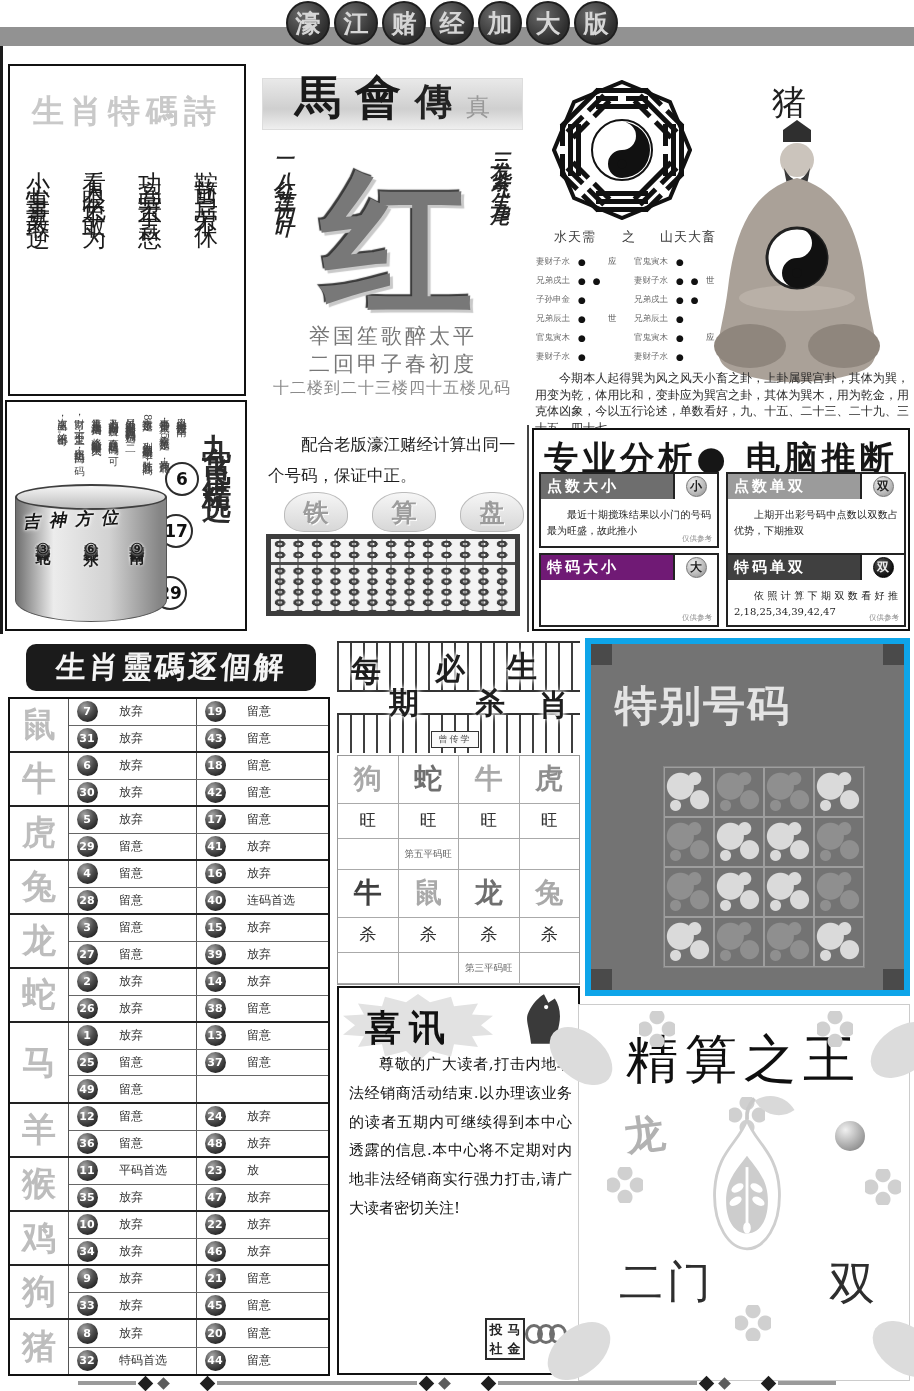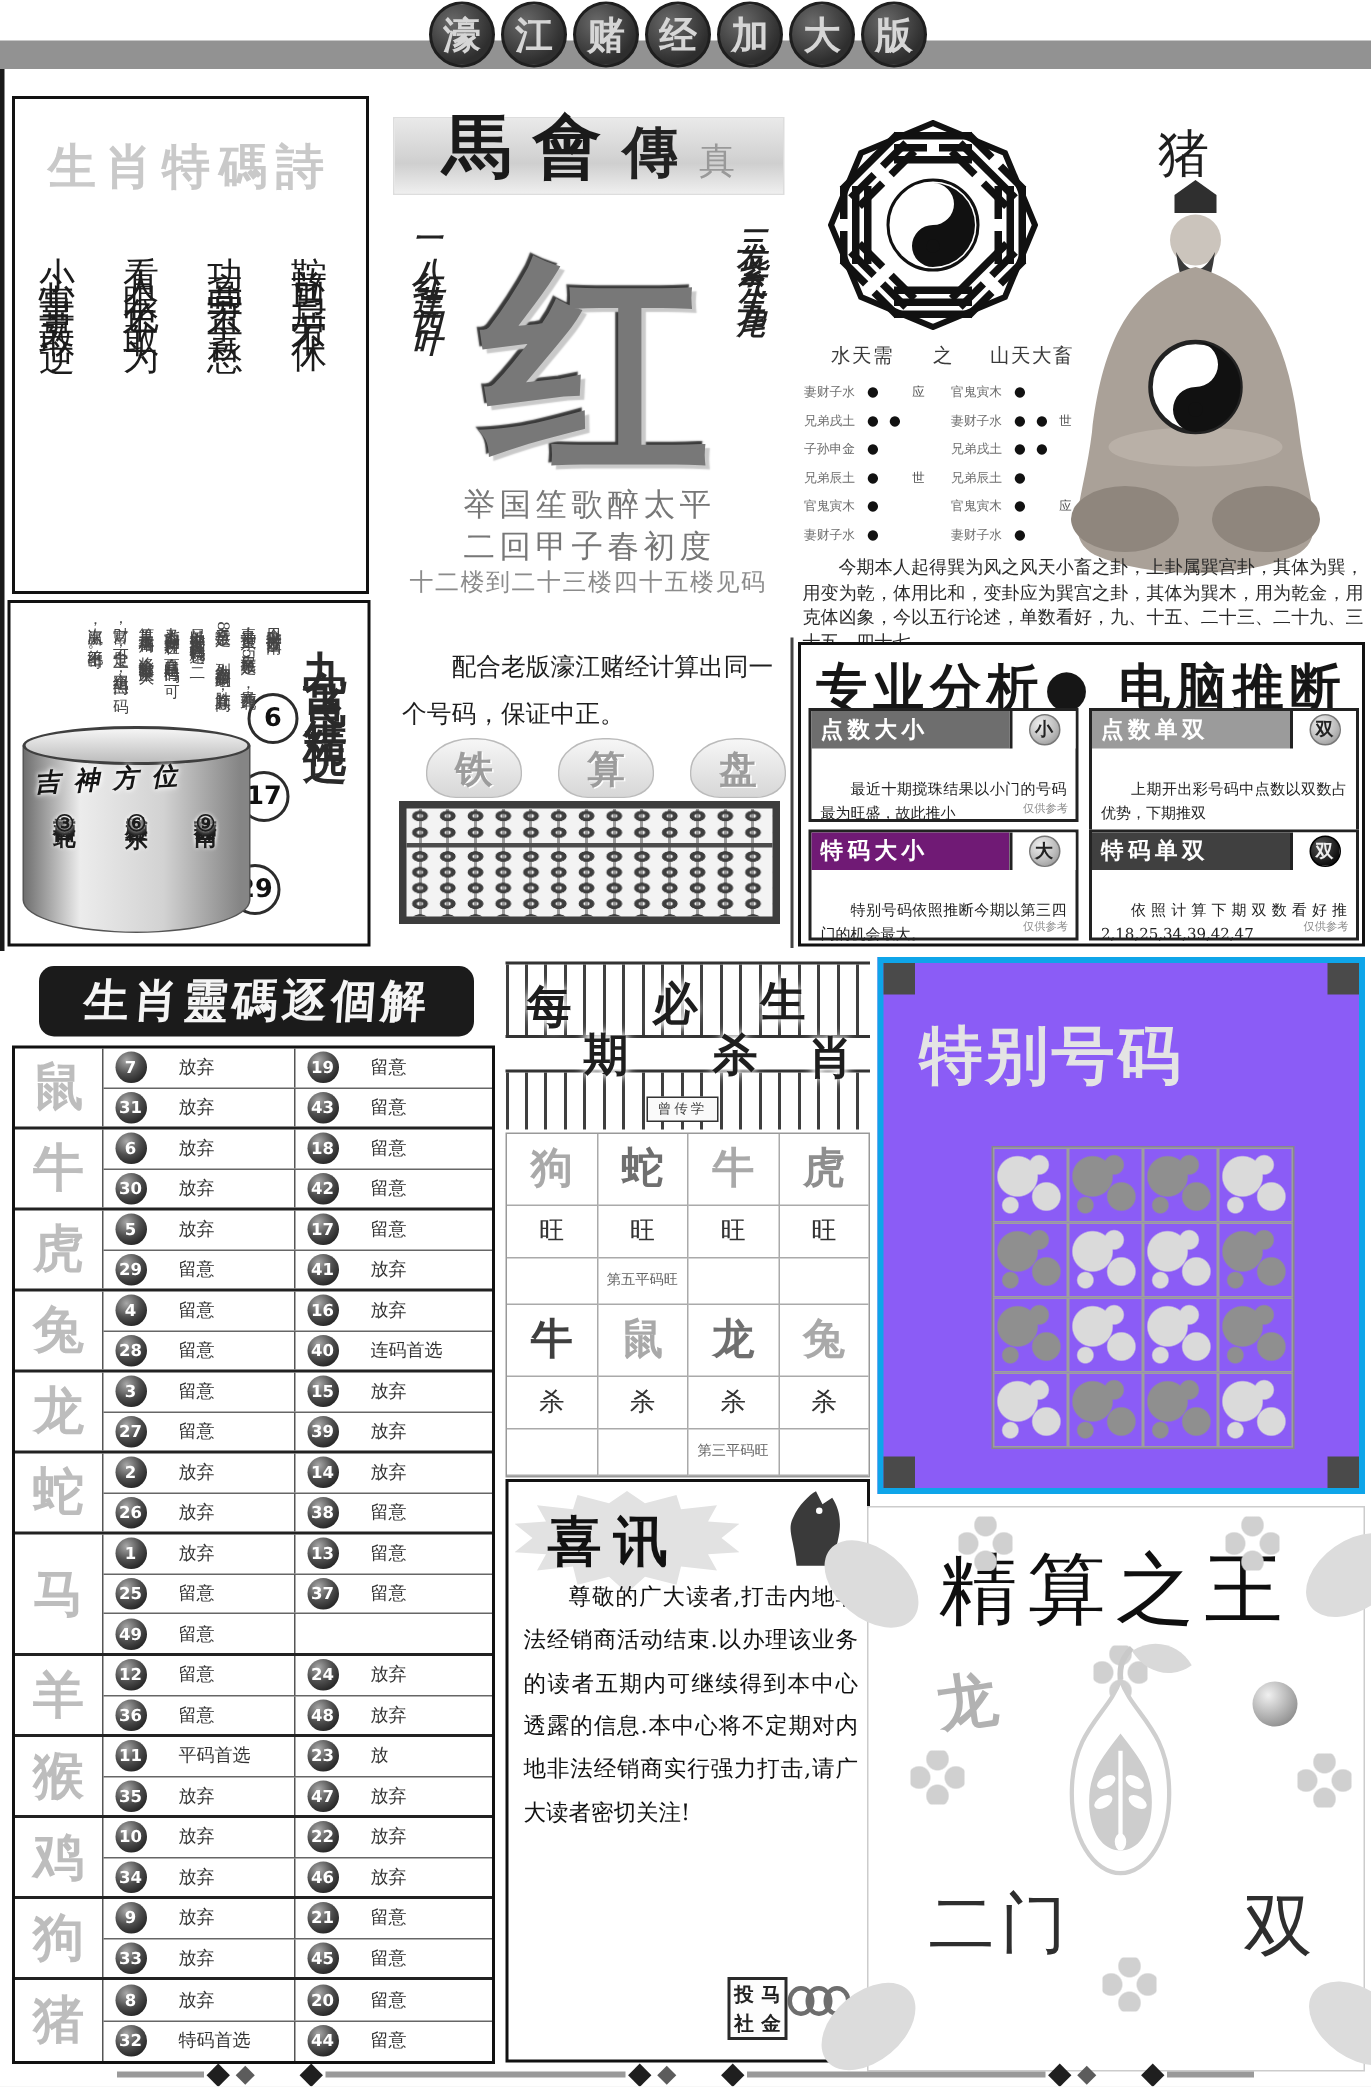--- a/index.html
+++ b/index.html
@@ -63,21 +63,21 @@
 .vline{left:527px;top:425px;width:2px;height:207px;background:#444}
 
 .probox{left:532px;top:428px;width:378px;height:203px;border:2px solid #111;background:#fff}
 .protitle{position:absolute;top:6px;width:100%;text-align:center;font-size:34px;font-weight:bold;color:#161616;letter-spacing:4px}
 .pbox{position:absolute;width:180px;border:2px solid #222;background:#fff}
 .pbhead{display:flex;height:25px}
 .pblabel{flex:1;color:#fff;font-size:15px;font-weight:bold;letter-spacing:3px;display:flex;align-items:center;padding-left:6px}
 .pbbadgewrap{width:44px;background:#fff;border-left:2px solid #222;display:flex;align-items:center;justify-content:center}
 .pbbadge{width:21px;height:21px;border-radius:50%;background:radial-gradient(circle at 35% 30%,#f0f0f0,#b9b9b9 60%,#8a8a8a);border:1px solid #777;display:flex;align-items:center;justify-content:center;font-size:12px;font-weight:bold;color:#222}
 .pbbadge.dark{background:radial-gradient(circle at 35% 30%,#555,#111 70%);color:#eee;border-color:#000}
-.pbtext{font-size:10px;color:#222;line-height:1.55;padding:20px 6px 10px;text-align:justify;text-indent:2em}
+.pbtext{font-size:10px;color:#222;line-height:1.55;padding:8px 6px 10px;text-align:justify;text-indent:2em}
 .pbnote{position:absolute;right:5px;bottom:2px;font-size:7.5px;color:#8a8a8a}
 .h1bg{background:#6e6e6e}.h2bg{background:#9b9b9b}.h3bg{background:#701a75}.h4bg{background:#404040}
 
 .ztbar{left:26px;top:644px;width:290px;height:47px;background:#1b1b1b;border-radius:10px;display:flex;align-items:center;justify-content:center}
 .ztbar span{color:#f5f5f5;font-size:30px;font-weight:bold;letter-spacing:3px;transform:skewX(-4deg)}
 .zttable{left:8px;top:697px;width:322px;height:679px;border:2px solid #111;background:#fff}
 .ztgrp{display:flex;border-bottom:2px solid #222}
 .ztgrp:last-child{border-bottom:none}
 .ztanimal{width:62px;display:flex;align-items:center;justify-content:center;font-size:34px;color:#bdbdbd;border-right:1px solid #555;font-weight:bold}
 .ztrows{flex:1;display:flex;flex-direction:column}
@@ -105,21 +105,21 @@
 .newsbox{left:337px;top:986px;width:243px;height:389px;border:2px solid #111;background:#fff}
 .burst{position:absolute;left:4px;top:6px;width:150px;height:68px;background:#e2e2e2;clip-path:polygon(50% 0,58% 12%,72% 4%,74% 18%,90% 14%,86% 30%,100% 32%,92% 46%,100% 60%,86% 62%,90% 78%,74% 74%,72% 92%,58% 84%,50% 100%,42% 84%,28% 92%,26% 74%,10% 78%,14% 62%,0 60%,8% 46%,0 32%,14% 30%,10% 14%,26% 18%,28% 4%,42% 12%)}
 .newstitle{position:absolute;left:26px;top:16px;font-size:36px;font-weight:bold;color:#111;letter-spacing:8px}
 .horsehead{position:absolute;right:12px;top:4px;width:44px;height:54px}
 .newsbody{position:absolute;left:10px;top:62px;width:223px;font-size:15px;color:#111;line-height:1.92;text-align:justify;text-indent:2em}
 .seal{position:absolute;left:146px;top:330px;width:40px;height:42px;border:2px solid #2a2a2a;display:grid;grid-template-columns:1fr 1fr;background:#fdfdfd}
 .seal span{display:flex;align-items:center;justify-content:center;font-size:13px;color:#222;font-weight:bold}
 .shoes{position:absolute;left:192px;top:336px;display:flex}
 .shoe{width:18px;height:20px;border:3px solid #6e6e6e;border-radius:50%;margin-left:-6px;background:transparent}
 
-.puzbox{left:585px;top:638px;width:325px;height:358px;border:4px solid #0ea5e9;background:#8b5cf6}
+.puzbox{left:585px;top:638px;width:325px;height:358px;border:6px solid #0ea5e9;background:#737373}
 .corner{position:absolute;width:21px;height:21px;background:#4a4a4a}
 .puzfaint{position:absolute;left:24px;top:34px;font-size:42px;font-weight:bold;color:#e4e4e4;letter-spacing:2px}
 .puztitle{position:absolute;left:150px;top:32px;font-size:42px;color:#272727;letter-spacing:2px}
 .pzgrid{position:absolute;left:72px;top:122px;width:202px;height:202px;border:1px solid #888;display:grid;grid-template-columns:repeat(4,1fr);grid-template-rows:repeat(4,1fr)}
 .pz{border:1px solid #9e9e9e;position:relative}
 .pz span{display:block;width:100%;height:100%;background:radial-gradient(circle at 32% 38%,currentColor 0 13px,transparent 14px),radial-gradient(circle at 72% 66%,currentColor 0 9px,transparent 10px),radial-gradient(circle at 62% 22%,currentColor 0 6px,transparent 7px),radial-gradient(circle at 22% 78%,currentColor 0 5px,transparent 6px)}
 .pz.d{color:#8f8f8f}.pz.l{color:#dadada}
 
 .kingbox{left:578px;top:1004px;width:332px;height:377px;border:1px solid #ccc;background:#fff}
 .kingtitle{position:absolute;left:0;top:20px;width:100%;text-align:center;font-size:52px;color:#0f0f0f;letter-spacing:7px}
@@ -396,21 +396,20 @@
       <div class="pbtext">上期开出彩号码中点数以双数占优势，下期推双</div>
       <div class="pbnote">仅供参考</div>
     </div>
     <div class="pbox" style="left:5px;top:123px;height:74px">
       <div class="pbhead">
           <div class="pblabel h3bg">特码大小</div>
           <div class="pbbadgewrap">
             <div class="pbbadge">大</div>
           </div>
         </div>
-      <div class="pbtext">特别号码依照推断今期以第三四门的机会最大。</div>
       <div class="pbnote">仅供参考</div>
     </div>
     <div class="pbox" style="left:192px;top:123px;height:74px">
       <div class="pbhead">
           <div class="pblabel h4bg">特码单双</div>
           <div class="pbbadgewrap">
             <div class="pbbadge dark">双</div>
           </div>
         </div>
       <div class="pbtext">依照计算下期双数看好推2,18,25,34,39,42,47</div>

